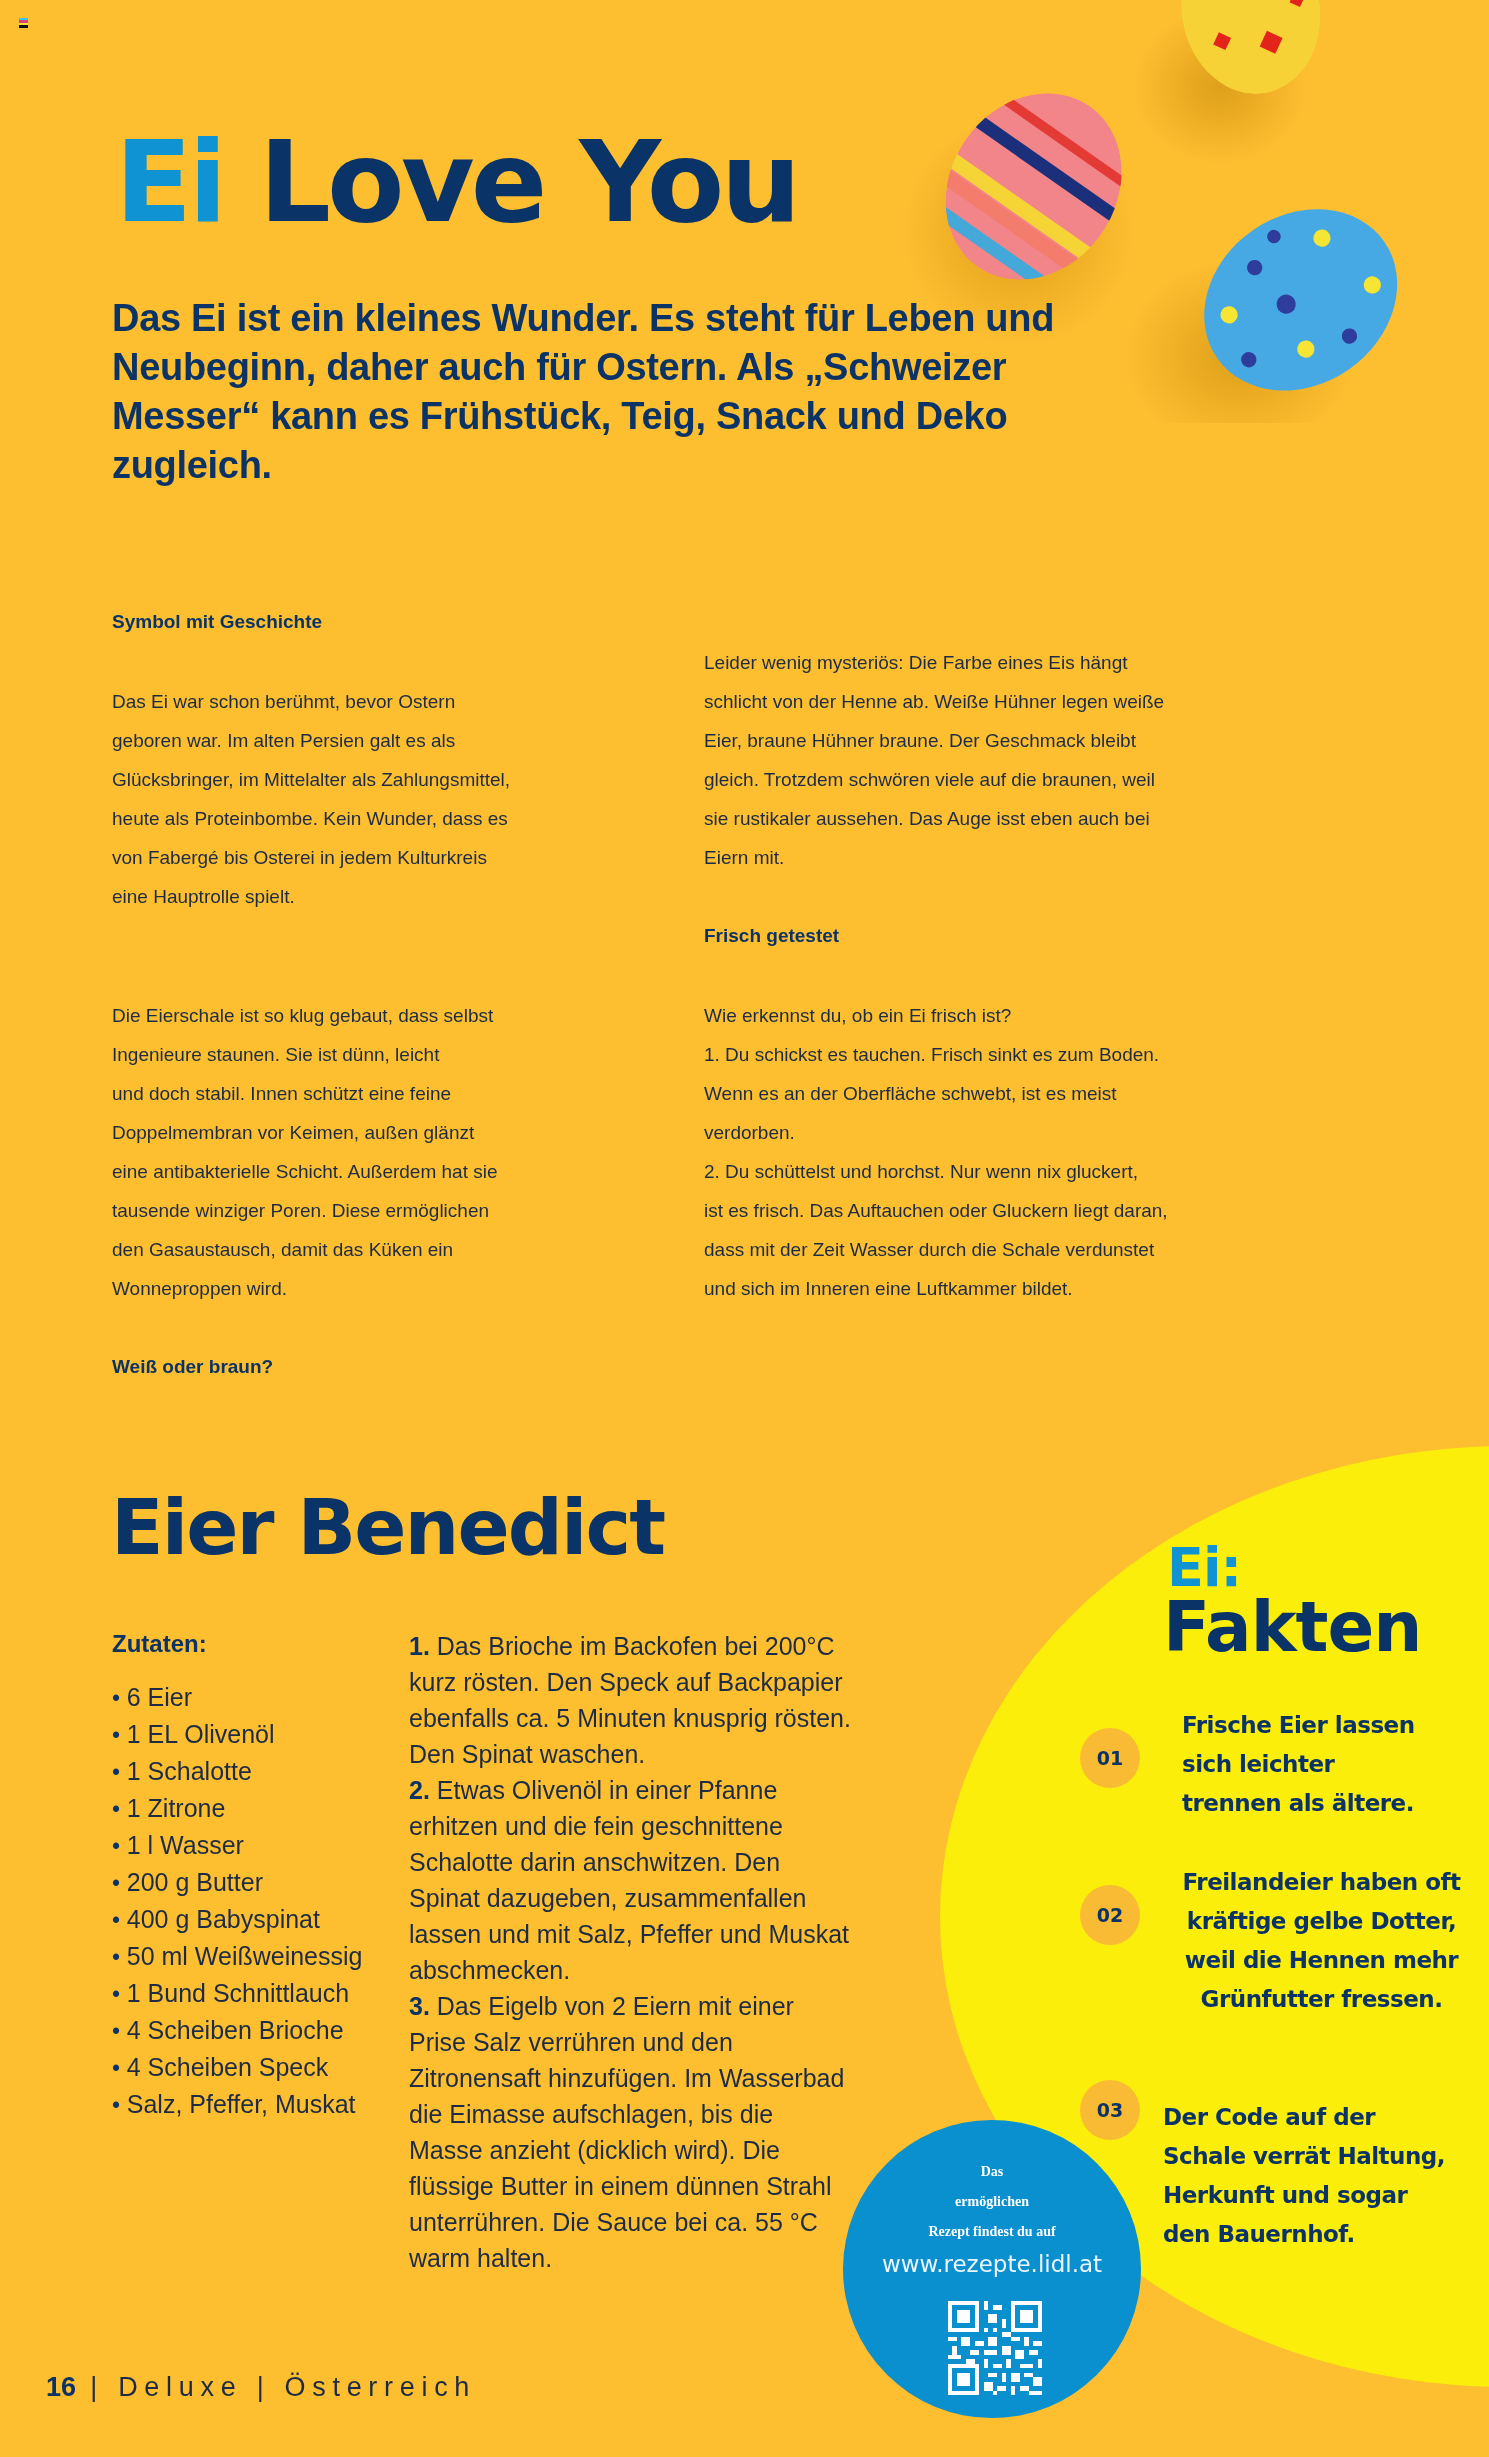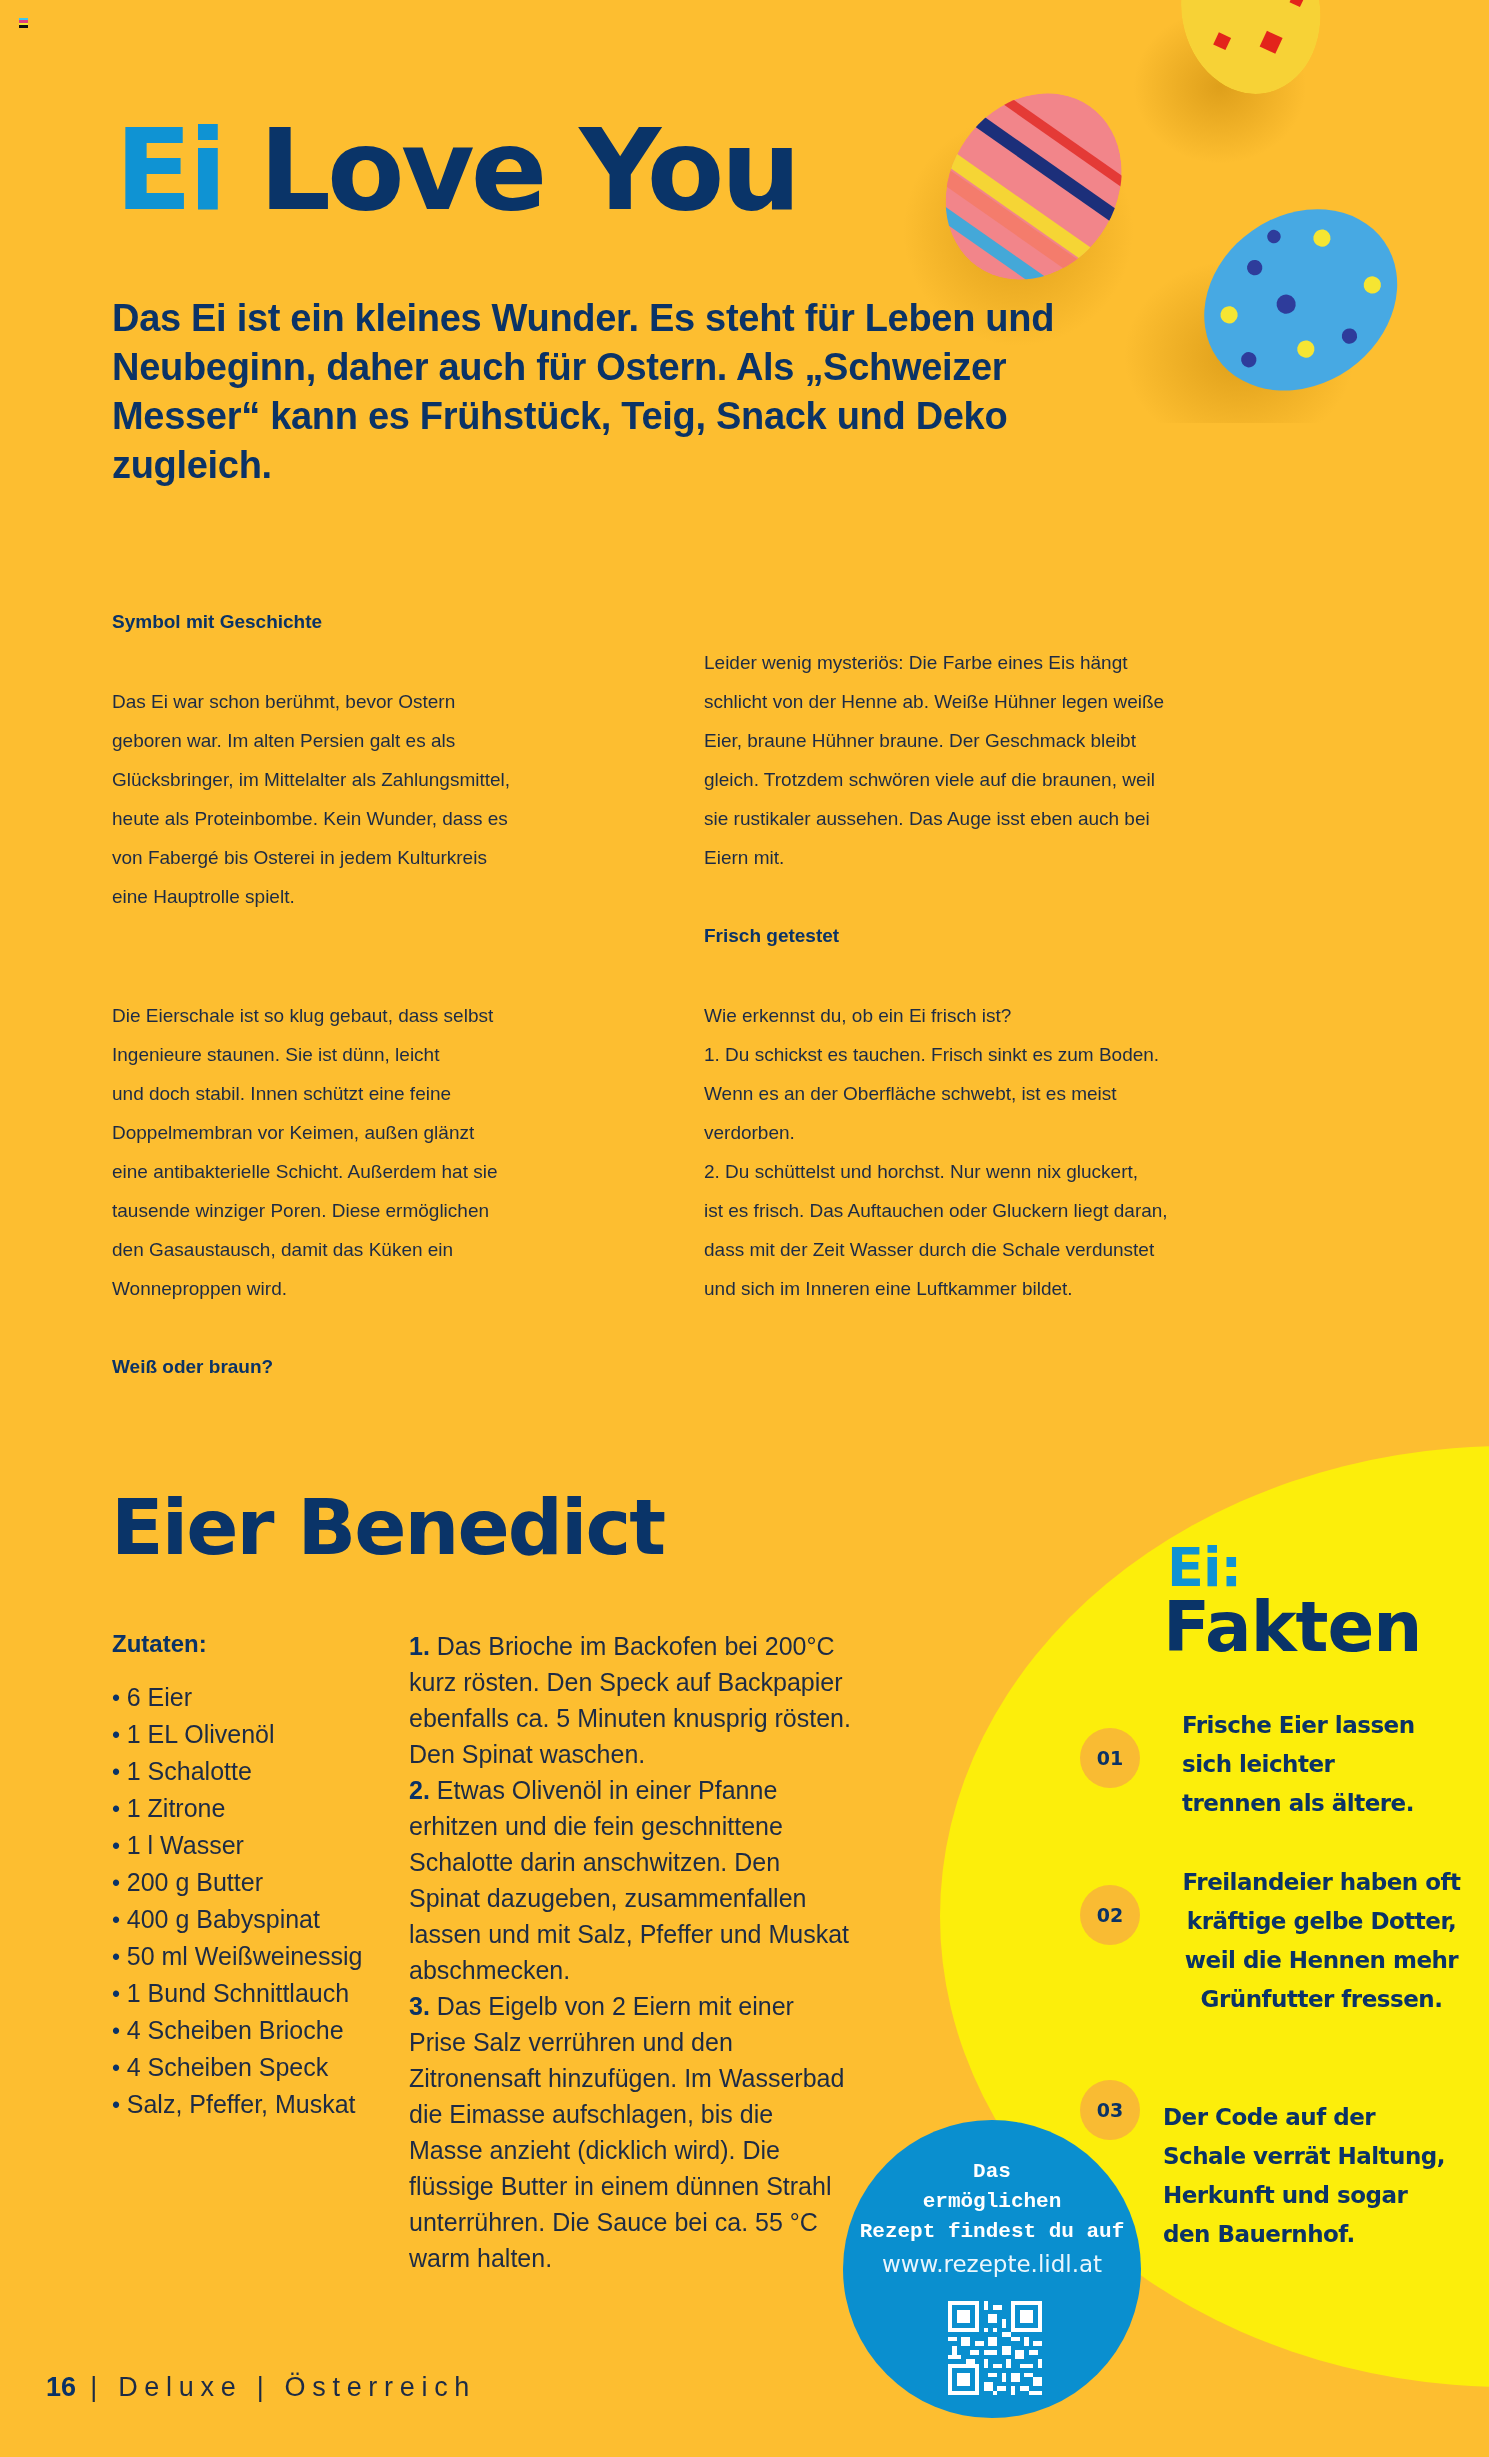--- a/index.html
+++ b/index.html
@@ -5,21 +5,21 @@
   * { margin:0; padding:0; box-sizing:border-box; }
   html, body { width:1489px; height:2457px; overflow:hidden; }
   body { background:#FDBE30; position:relative; font-family:"DejaVu Sans", sans-serif; color:#0D2E5C; }
   .abs { position:absolute; }
 
   
   .regmark { left:19px; top:18px; width:8.6px; height:9.6px; display:flex; flex-direction:column; }
   .regmark span { flex:1; }
 
   
-  .title { left:115px; top:103px; font-family:"DejaVu Sans", sans-serif; font-weight:bold; font-size:113px; letter-spacing:-3.8px; line-height:134px; white-space:nowrap; color:#0A3468; }
+  .title { left:115px; top:115px; font-family:"DejaVu Sans", sans-serif; font-weight:bold; font-size:113px; letter-spacing:-3.8px; line-height:134px; white-space:nowrap; color:#0A3468; }
   .title .accent { color:#0F93D3; }
 
   .intro { left:112px; top:294px; width:1038px; font-family:"Liberation Sans", sans-serif; font-weight:bold; font-size:38px; line-height:49px; color:#0B3366; letter-spacing:-0.3px; }
 
   .col { font-family:"Liberation Sans", sans-serif; font-size:19px; line-height:39px; color:#1D2B45; }
   .col .h { font-weight:bold; color:#0B3366; }
   .col p { white-space:pre-line;margin-top:41px; }
   .col1 { left:112px; top:602px; width:576px; }
   .col2 { left:704px; top:602px; width:653px; }
   .gap { height:39px; }
@@ -34,21 +34,21 @@
 
   
   .bigcircle { left:940px; top:1446px; width:1137px; height:941px; border-radius:50%; background:#FCEE0B; }
   .facts-ei { left:1167px; top:1537px; font-family:"DejaVu Sans", sans-serif; font-weight:bold; font-size:54px; line-height:61px; color:#0F93D3; letter-spacing:-1px; }
   .facts-title { left:1163px; top:1587px; font-family:"DejaVu Sans", sans-serif; font-weight:bold; font-size:69px; line-height:81px; color:#0A3468; letter-spacing:-1px; }
   .num { width:60px; height:60px; border-radius:50%; background:#F9BB33; display:flex; align-items:center; justify-content:center; font-family:"DejaVu Sans", sans-serif; font-weight:bold; font-size:19px; color:#0B3366; }
   .fact { font-family:"DejaVu Sans", sans-serif; font-weight:bold; font-size:23px; line-height:39px; color:#0B3366; letter-spacing:-0.5px; width:317px; white-space:pre-line; }
 
   
   .cta { left:843px; top:2120px; width:298px; height:298px; border-radius:50%; background:#0A8FCF; color:#fff; text-align:center; }
-  .cta-text { position:absolute; left:0; right:0; top:37px; font-family:Liberation Mono, monospace; font-weight:bold; font-size:21px; line-height:30px;text-align:center; }
+  .cta-text { position:absolute; left:0; right:0; top:37px; font-family:Liberation Serif, serif; font-weight:bold; font-size:14px; line-height:30px;text-align:center; }
   .cta-url { position:absolute; left:0; right:0; top:131px; font-family:"DejaVu Sans", sans-serif; font-size:23px; color:#EAF6FD; }
   .qr { position:absolute; left:105px; top:181px; width:94px; height:94px; }
 
   .footer { left:46px; top:2372px; font-family:"Liberation Sans", sans-serif; font-size:27px; color:#1D2B45; letter-spacing:6.7px; white-space:nowrap; }
   .footer .pg { font-weight:bold; color:#0B3366; letter-spacing:0; }
 </style>
 </head>
 <body>
 
 <div class="abs regmark">

